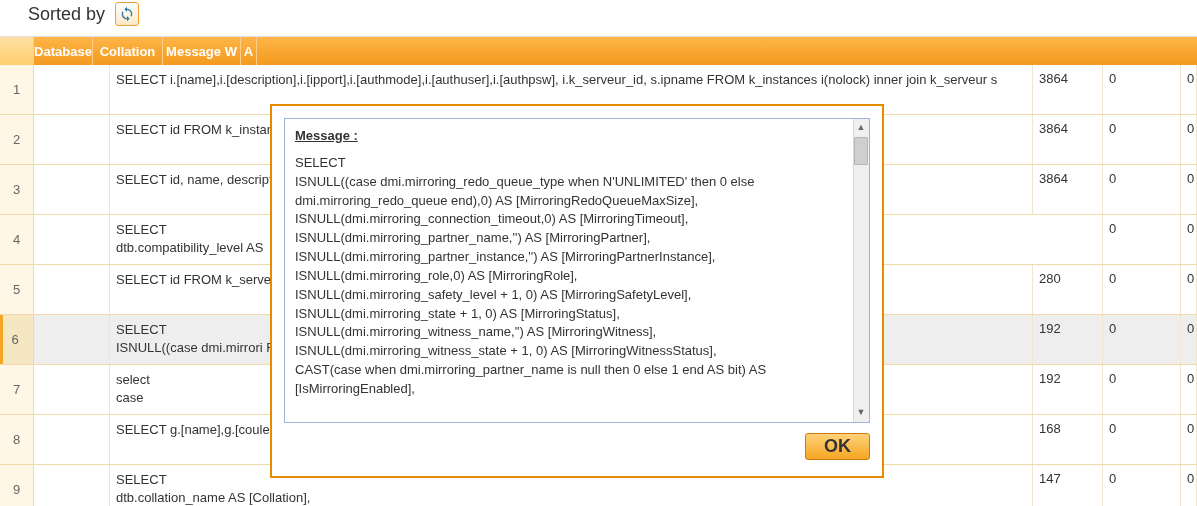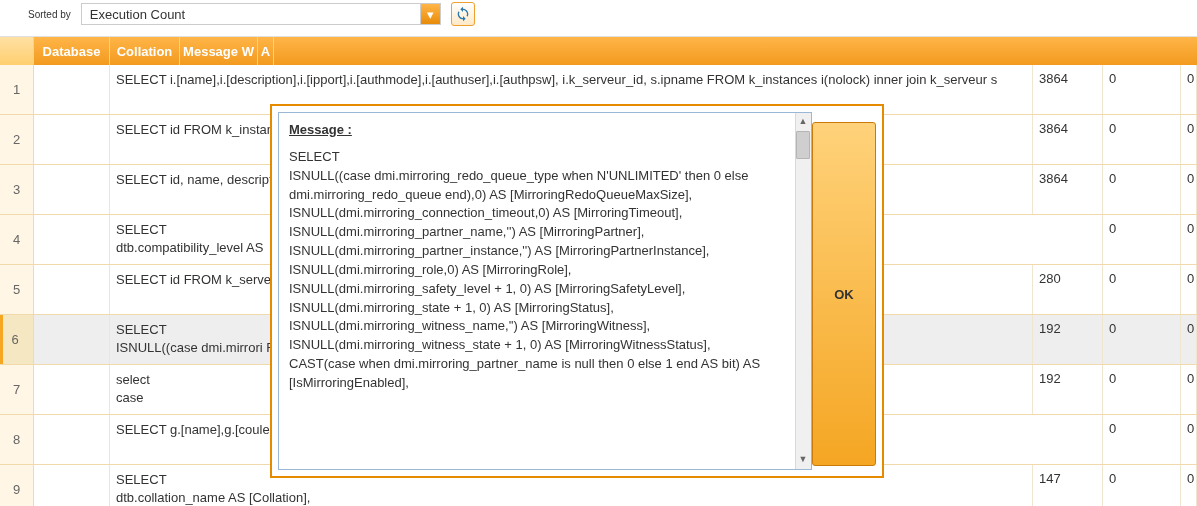--- a/index.html
+++ b/index.html
@@ -1,68 +1,64 @@
 <!DOCTYPE html>
 <html><head>
   <meta charset="utf-8">
   <style>
     * { box-sizing: border-box; margin: 0; padding: 0; }
     body { font-family: 'Segoe UI', Tahoma, sans-serif; font-size: 13px; color: #333; background: #fff; width: 1197px; height: 506px; overflow: hidden; position: relative; }
     
     .top-bar { display: flex; align-items: center; gap: 10px; padding: 2px 6px 10px 28px; }
-    .sorted-label { font-size: 10px; }
+    .sorted-label { font-size: 18px; }
     .sort-select { display: flex; align-items: center; justify-content: space-between; border: 1px solid #ccc; background: #fff; height: 22px; width: 360px; padding: 0 0 0 8px; font-size: 13px; }
     .sort-select .chevron { width: 20px; height: 20px; background: linear-gradient(#ffb547,#e88c0a); display: flex; align-items: center; justify-content: center; color: #fff; border-left: 1px solid #ccc; }
     .refresh-btn { width: 24px; height: 24px; border: 1px solid #f0a030; border-radius: 3px; background: linear-gradient(#fff,#ffe9c7); display: flex; align-items: center; justify-content: center; }
     .refresh-btn svg { width: 16px; height: 16px; }
     
     .grid { border-top: 1px solid #e0e0e0; }
     .grid-header { display: flex; background: linear-gradient(#ffb547,#f29a1f); color: #fff; font-weight: 600; height: 28px; }
     .th { border-right: 1px solid #ffcf8a; display: flex; align-items: center; justify-content: center; padding: 0 6px; overflow: hidden; white-space: nowrap; }
     .th.rownum { width: 34px; background: linear-gradient(#ffe0a3,#ffcf6f); }
-    .th.db { width: 76px; }
+    .th.db { width: 59px; }
     .th.query { flex: 1; }
     .th.exec { width: 70px; }
     .th.avg { width: 78px; }
     .th.last { width: 16px; }
     
     .grid-body { }
     .row { display: flex; border-bottom: 1px solid #f0d9ab; min-height: 50px; }
     .row.sel { background: #eeeeee; }
     .td { border-right: 1px solid #f0e5cf; padding: 6px 6px; overflow: hidden; }
     .td.rownum { width: 34px; background: #fff6e6; display: flex; align-items: center; justify-content: center; color: #666; border-right: 1px solid #f0d9ab; }
     .row.sel .td.rownum { background: #f5e7c1; border-left: 3px solid #f5a623; padding-left: 0; width: 34px; box-sizing: border-box; }
     .td.db { width: 76px; }
     .td.query { flex: 1; white-space: nowrap; overflow: hidden; text-overflow: clip; line-height: 1.4; }
     .td.query.multi { white-space: normal; }
     .td.exec { width: 70px; }
     .td.avg { width: 78px; }
     .td.last { width: 16px; }
     
-    .dialog { position: absolute; top: 104px; left: 270px; width: 614px; height: 374px; border: 2px solid #e68a00; background: #fff; display: flex; flex-direction: row; padding: 6px; }
+    .dialog { position: absolute; top: 104px; left: 270px; width: 614px; height: 374px; border: 2px solid #e68a00; background: #fff; display: flex; flex-direction: column; padding: 12px; align-items: flex-end; }
     .dialog-body { flex: 1; border: 1px solid #9ab7d6; background: #fff; padding: 8px 10px; font-size: 13px; line-height: 1.45; overflow: hidden; position: relative; }
     .dialog-body .scrolltrack { position: absolute; right: 0; top: 0; bottom: 0; width: 16px; background: #f0f0f0; border-left: 1px solid #d9d9d9; }
     .dialog-body .scrollthumb { position: absolute; right: 1px; top: 18px; width: 14px; height: 28px; background: #cfcfcf; border: 1px solid #b5b5b5; border-radius: 1px; }
     .dialog-body .scrollarrow { position: absolute; right: 1px; width: 14px; height: 14px; display: flex; align-items: center; justify-content: center; color: #666; font-size: 9px; }
     .dialog-body .scrollarrow.up { top: 2px; }
     .dialog-body .scrollarrow.dn { bottom: 2px; }
     .msg-heading { font-weight: bold; text-decoration: underline; margin-bottom: 8px; }
     .msg-text { white-space: pre-wrap; font-size: 13px; padding-right: 18px; }
     .dialog-footer { display: flex; justify-content: center; padding: 10px 0 4px; }
-    .ok-btn { min-width: 64px; padding: 2px 18px; background: linear-gradient(#ffd27a,#f5a623); border: 1px solid #c97a08; border-radius: 3px; font-weight: bold; color: #333; font-size: 13px; }
+    .ok-btn { min-width: 64px; padding: 2px 18px; background: linear-gradient(#ffd27a,#f5a623); border: 1px solid #c97a08; border-radius: 3px; font-weight: bold; color: #333; font-size: 18px; }
   </style>
 </head>
 <body>
 
 <div class="top-bar">
   <span class="sorted-label">Sorted by</span>
-  <div class="sort-select">
-    <span>Execution Count</span>
-    <span class="chevron">▾</span>
-  </div>
   <div class="refresh-btn">
     <svg viewBox="0 0 24 24">
         <path fill="#2a7ab0" d="M12 4V1L8 5l4 4V6c3.3 0 6 2.7 6 6 0 1-.3 2-.7 2.8l1.5 1.5C19.5 15 20 13.6 20 12c0-4.4-3.6-8-8-8zm0 14c-3.3 0-6-2.7-6-6 0-1 .3-2 .7-2.8L5.2 7.7C4.5 9 4 10.4 4 12c0 4.4 3.6 8 8 8v3l4-4-4-4v3z"></path>
       </svg>
   </div>
 </div>
 
 <div class="grid">
   <div class="grid-header">
     <div class="th rownum"></div>
@@ -124,20 +120,21 @@
         <div class="td db"></div>
         <div class="td query multi">select<br>case</div>
         <div class="td exec">192</div>
         <div class="td avg">0</div>
         <div class="td last">0</div>
       </div>
       <div class="row">
         <div class="td rownum">8</div>
         <div class="td db"></div>
         <div class="td query">SELECT g.[name],g.[coule</div>
+        <div class="td exec">168</div>
         <div class="td avg">0</div>
         <div class="td last">0</div>
       </div>
       <div class="row">
         <div class="td rownum">9</div>
         <div class="td db"></div>
         <div class="td query multi">SELECT<br>dtb.collation_name AS [Collation],</div>
         <div class="td exec">147</div>
         <div class="td avg">0</div>
         <div class="td last">0</div>

